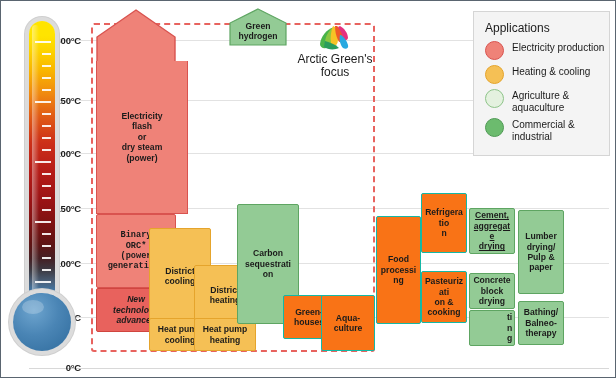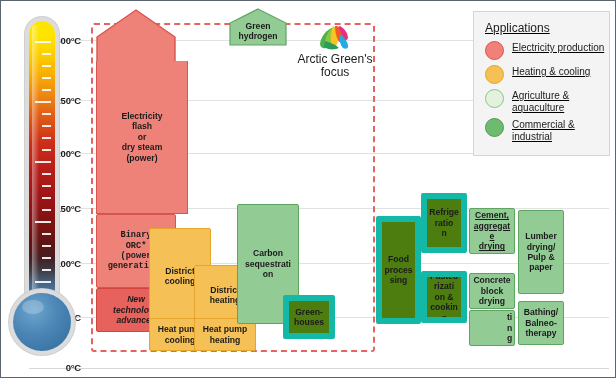--- a/index.html
+++ b/index.html
@@ -88,21 +88,21 @@
     word-break:break-word;
     hyphens:auto;
   }
   .blk.bold{font-weight:bold;}
   .blk .inner{width:100%;}
 
   .c-red   {background:#ef8278;border:1px solid #d9534f;}
   .c-red2  {background:#e8625d;border:1px solid #d0453f;}
   .c-orange{background:#f5c055;border:1px solid #e5a42c;}
   .c-green {background:#93cb95;border:1px solid #5ea562;}
-  .c-lgreen{background:#4d7c0f;border:6px solid #14b8a6;}
+  .c-lgreen{background:#f97316;border:1px solid #14b8a6;}
 
   .italic{font-style:italic;}
 
   
   .pent{
     position:absolute;box-sizing:border-box;
   }
   .pent svg{position:absolute;left:0;top:0;}
   .pent .ptext{
     position:absolute;left:0;right:0;
@@ -117,21 +117,20 @@
     font-size:12px;line-height:12.5px;color:#1b1b1b;
     white-space:pre-line;
   }
 
   
   .legend{
     position:absolute;
     background:#f4f4f4;
     border:1px solid #d5d5d5;
     box-sizing:border-box;
-    text-decoration:underline;
   }
   .legend-title{
     font-size:12px;color:#1b1b1b;
     margin:9px 0 6px 11px;
   }
   .legend-row{
     display:flex;align-items:flex-start;
     margin:0 0 5px 11px;
   }
   .swatch{
@@ -246,20 +245,24 @@
   <div class="blk c-green bold" style="left:236px;top:203px;width:62px;height:120px">
     <span class="inner" style="white-space: pre-line;">Carbon
 sequestrati
 on</span>
   </div>
 
   <div class="blk c-lgreen bold" style="left:282px;top:294px;width:52px;height:44px">
     <span class="inner" style="white-space: pre-line;">Green-
 houses</span>
   </div>
+  <div class="blk c-lgreen bold" style="left:320px;top:294px;width:54px;height:56px">
+    <span class="inner" style="white-space: pre-line;">Aqua-
+culture</span>
+  </div>
 
   <div class="blk c-lgreen bold" style="left:375px;top:215px;width:45px;height:108px">
     <span class="inner" style="white-space: pre-line;">Food
 processing</span>
   </div>
 
   <div class="blk c-lgreen bold" style="left:420px;top:192px;width:46px;height:60px">
     <span class="inner" style="white-space: pre-line;">Refrigeratio
 n</span>
   </div>

